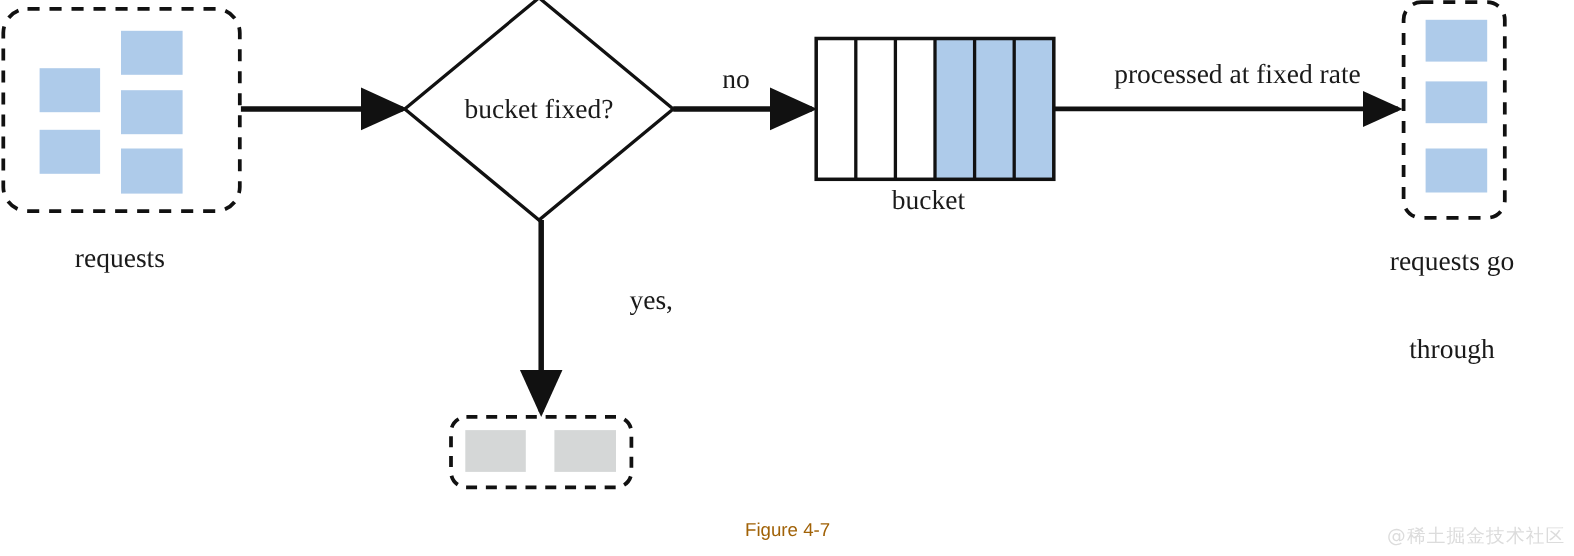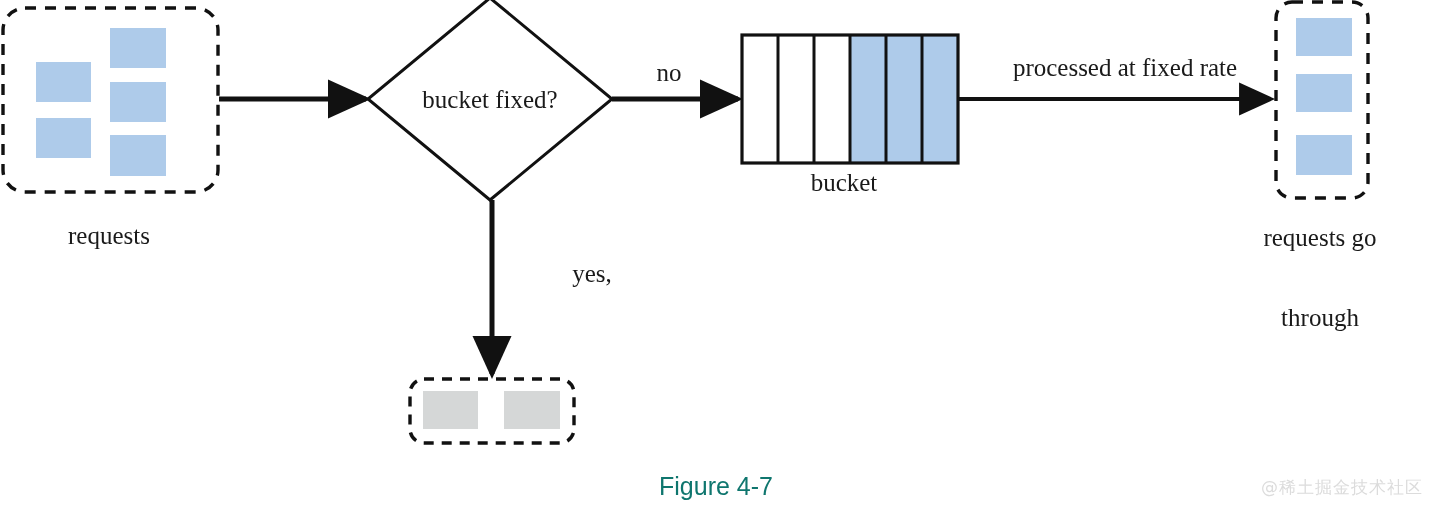--- a/index.html
+++ b/index.html
@@ -32,22 +32,22 @@
     font-size: 25px;
     line-height: 31px;
     white-space: pre;
     text-align: center;
     transform: translateX(-50%);
   }
   #figure-caption {
     position: absolute;
     left: 716px;
     top: 472px;
-    font-size: 25px;
-    color: #0f766e;
+    font-size: 17px;
+    color: #a16207;
     transform: translateX(-50%);
     white-space: pre;
   }
   #watermark {
     position: absolute;
     right: 8px;
     top: 476px;
     font-size: 17px;
     color: #dcdcdc;
     letter-spacing: 1px;

